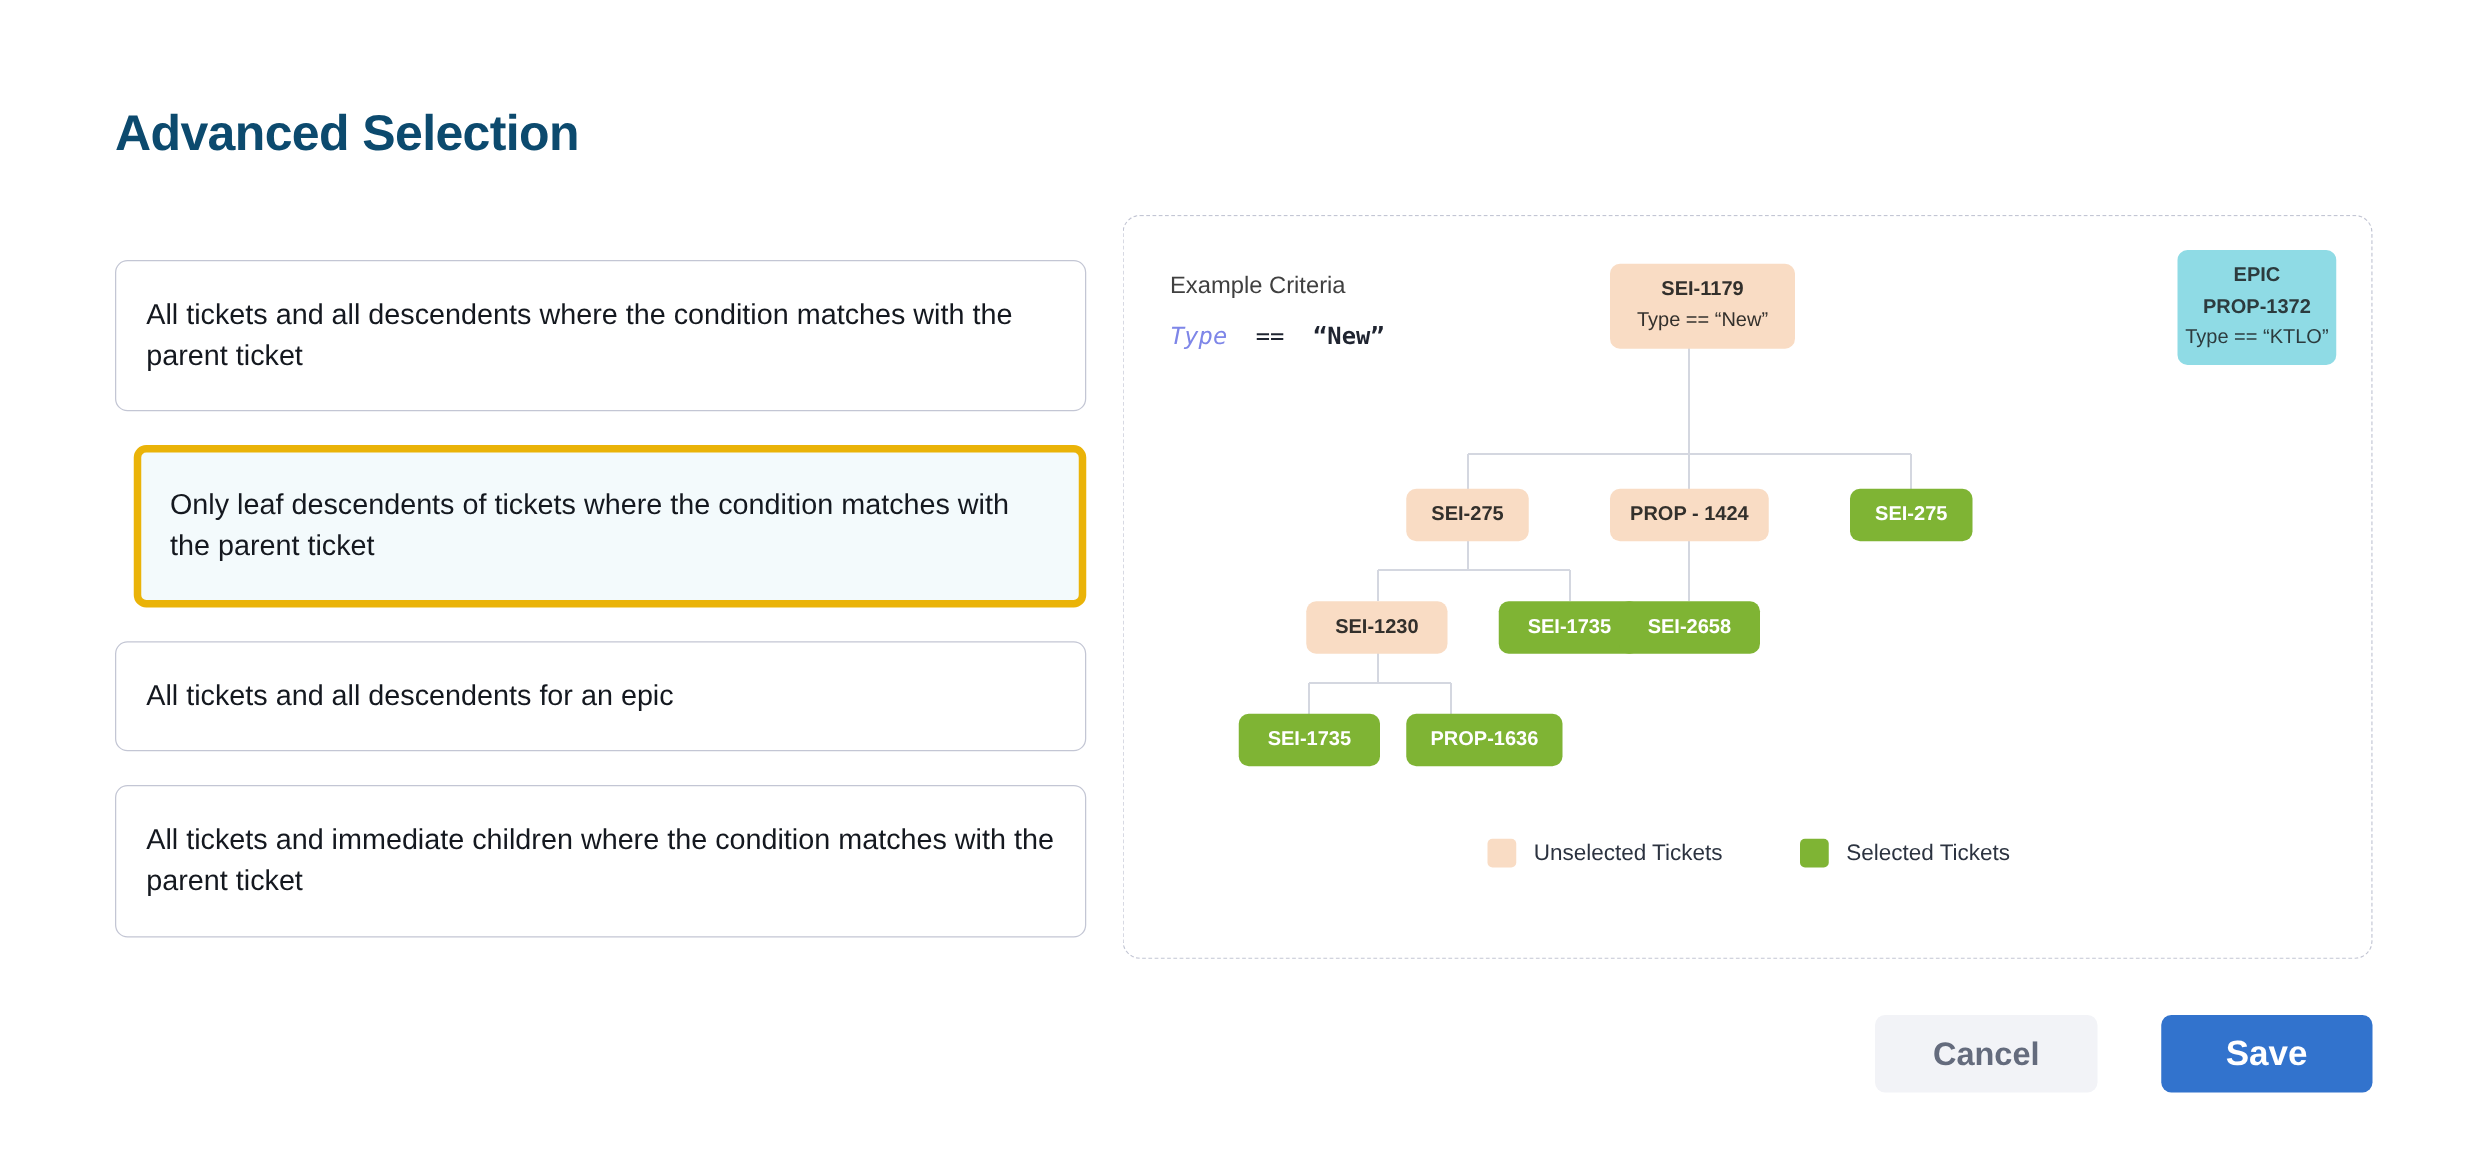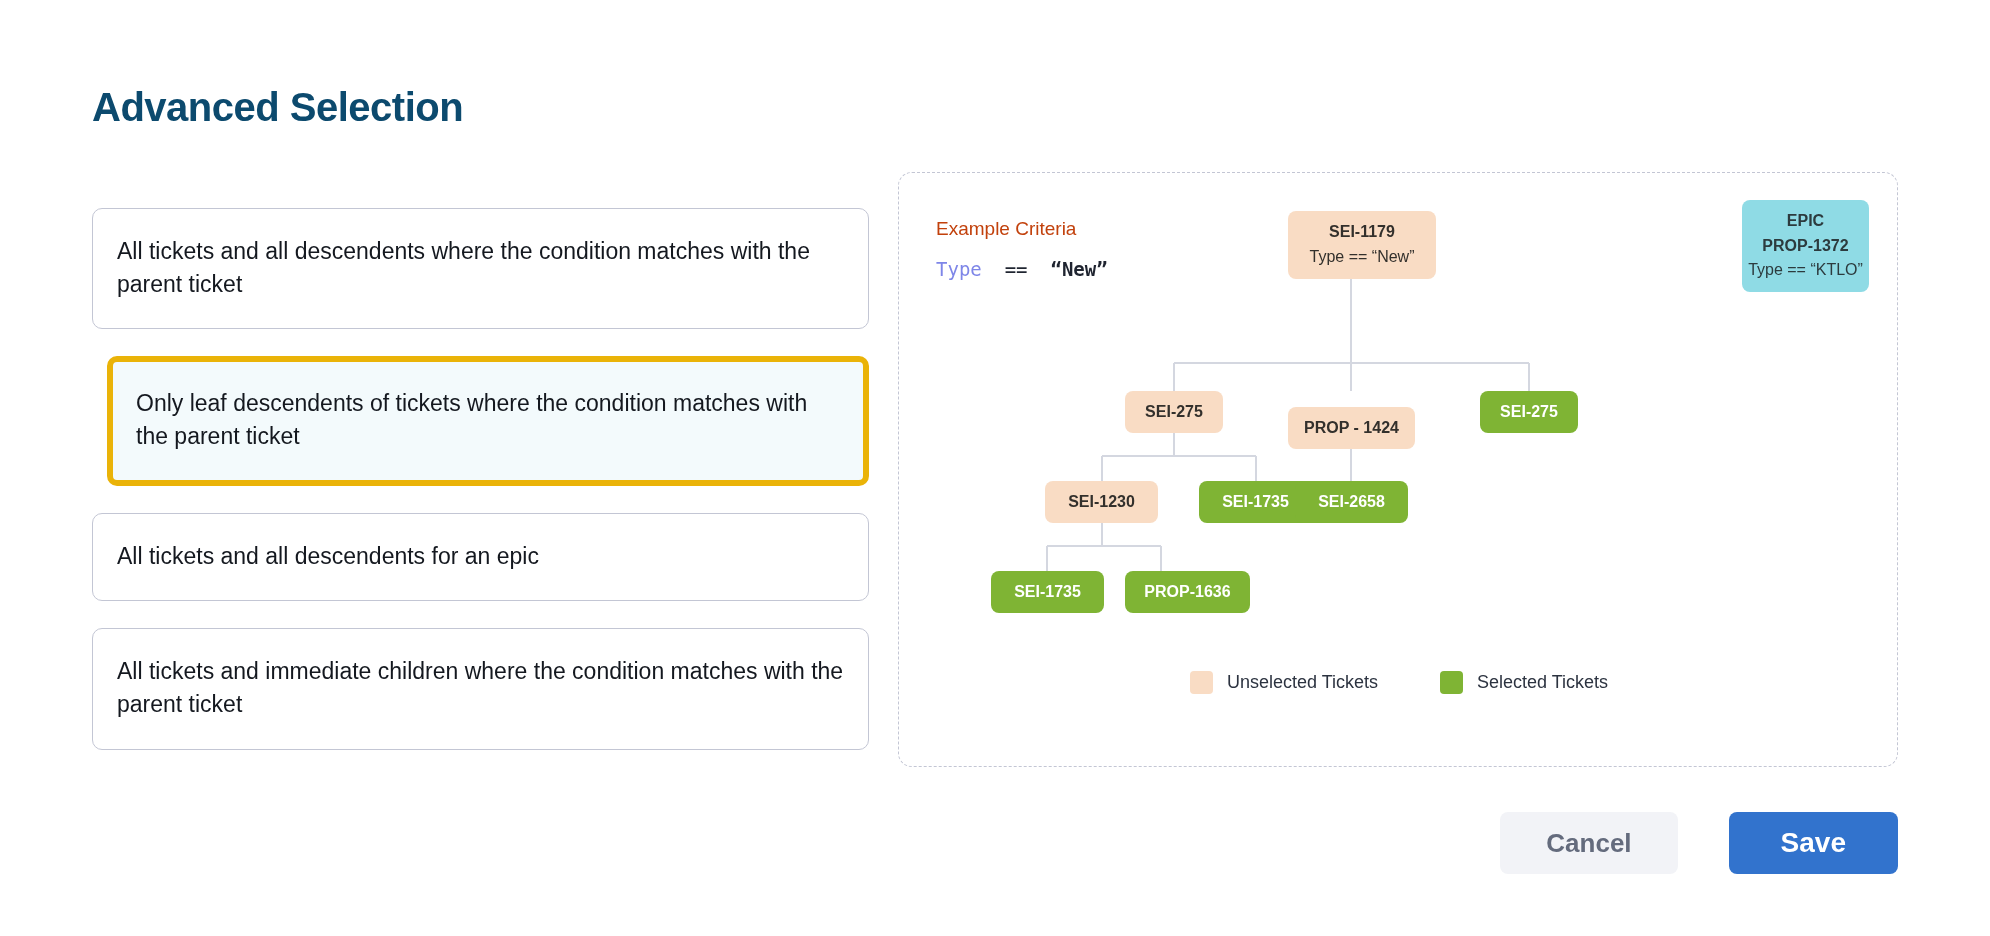--- a/index.html
+++ b/index.html
@@ -67,30 +67,30 @@
     border-radius: 14px;
     background: #ffffff;
   }
   #criteria-block {
     position: absolute;
     left: 37px;
     top: 45px;
   }
   #criteria-title {
     font-size: 19px;
-    color: #c2410c;
+    color: #404040;
     margin-bottom: 18px;
   }
   #criteria-expr {
     font-family: "DejaVu Sans Mono", monospace;
     font-size: 19px;
     color: #1f2430;
     white-space: pre;
   }
-  #criteria-expr .k-field { color: #7e86e8; }
+  #criteria-expr .k-field { color: #7e86e8; font-style: italic; }
   #criteria-expr .k-op { color: #1f2430; }
   #criteria-expr .k-val { color: #1f2430; font-weight: 700; }
 
   
   #tree-canvas {
     position: absolute;
     left: 0; top: 0;
     width: 1000px; height: 595px;
   }
   #tree-svg { position: absolute; left: 0; top: 0; }
@@ -240,21 +240,21 @@
       <div class="node epic" style="left:843px; top:27px; width:127px; height:92px;">
         <div class="nline">EPIC</div>
         <div class="nline">PROP-1372</div>
         <div class="nline sub">Type == “KTLO”</div>
       </div>
 
       <div class="node unselected" style="left:226px; top:218px; width:98px; height:42px;">
         <div class="nline">SEI-275</div>
       </div>
 
-      <div class="node unselected" style="left:389px; top:218px; width:127px; height:42px;margin-top:16px;">
+      <div class="node unselected" style="left:389px; top:218px; width:127px; height:42px;">
         <div class="nline">PROP - 1424</div>
       </div>
 
       <div class="node selected-n" style="left:581px; top:218px; width:98px; height:42px;">
         <div class="nline">SEI-275</div>
       </div>
 
       <div class="node unselected" style="left:146px; top:308px; width:113px; height:42px;">
         <div class="nline">SEI-1230</div>
       </div>

